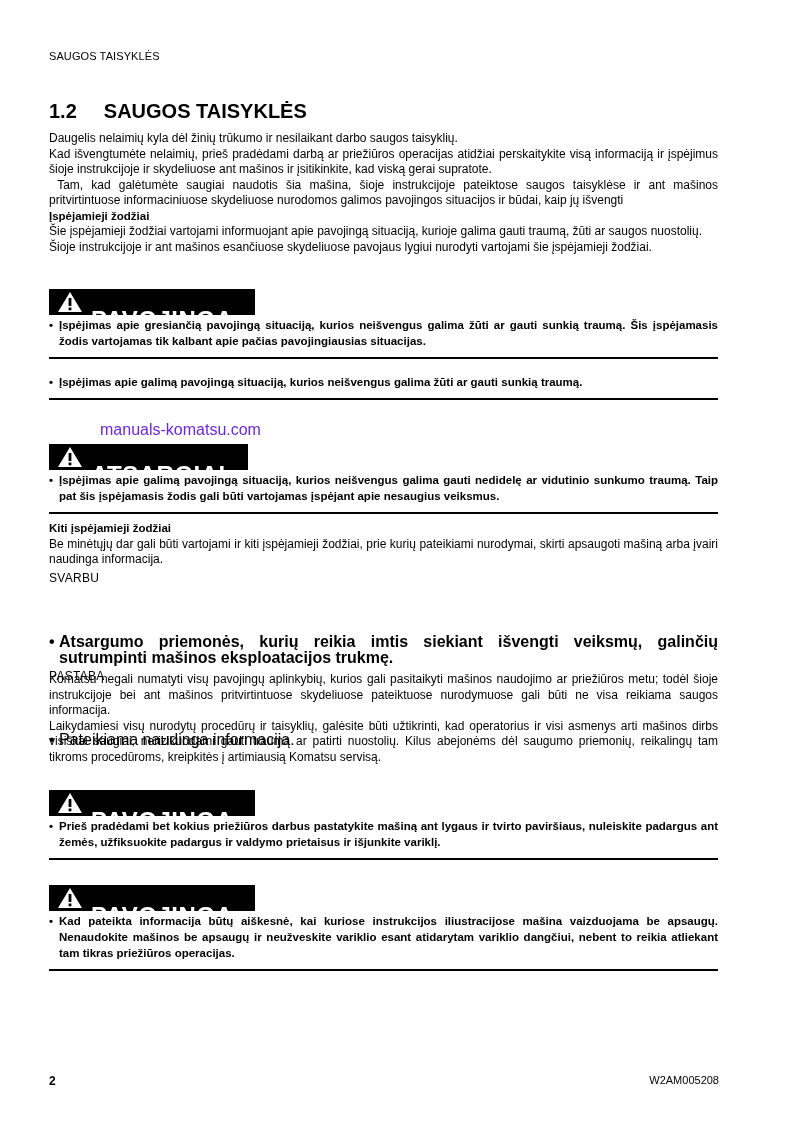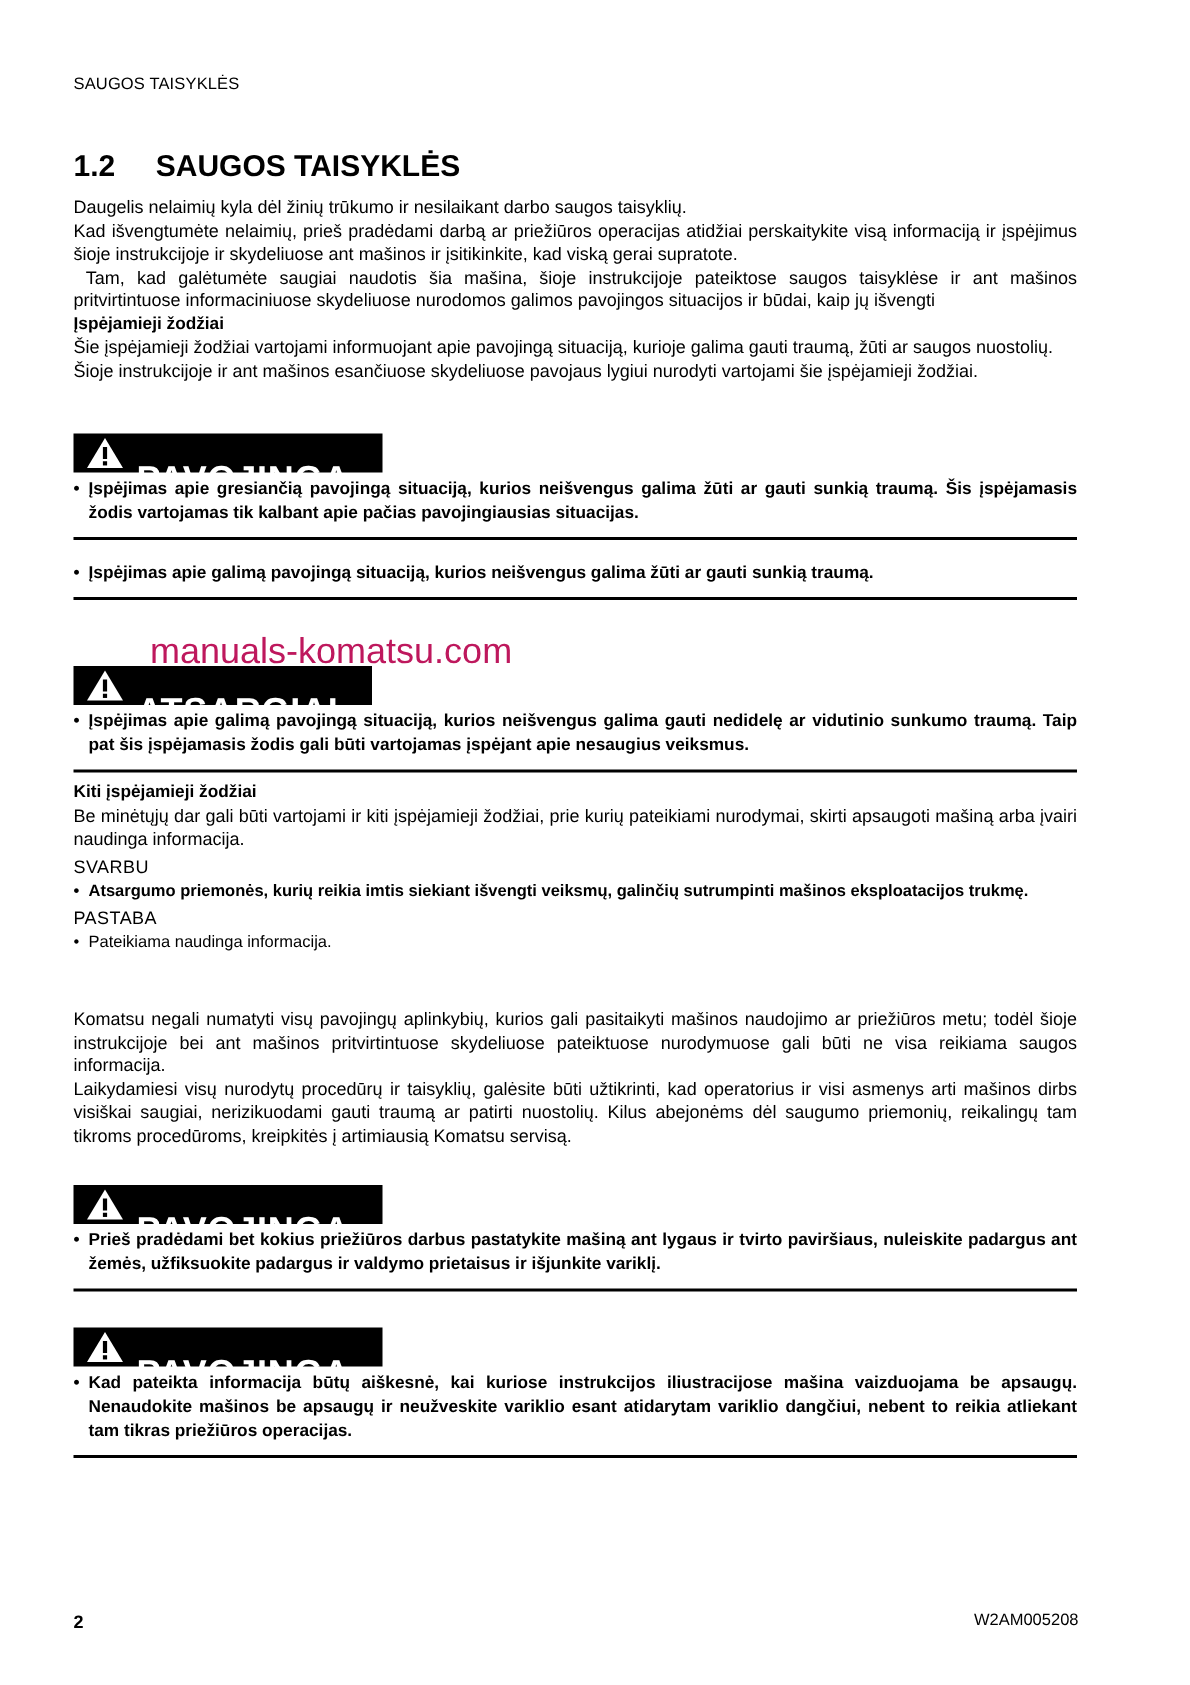--- a/index.html
+++ b/index.html
@@ -13,23 +13,23 @@
   .subhead { font-size: 11.5px; font-weight: bold; line-height: 15.5px; }
   .caps-label { font-size: 12px; line-height: 16px; letter-spacing: 0.3px; margin-top: 2px; }
   .banner { display: inline-flex; align-items: center; background: #000; color: #fff;
             height: 26px; padding: 0 22px 0 8px; }
   .banner .tri { width: 26px; height: 22px; margin-right: 8px; }
   .banner .label { font-size: 24px; font-weight: bold; letter-spacing: 0.5px; margin-top: 36px; }
   .warn-text { font-size: 11.5px; font-weight: bold; line-height: 16px; text-align: justify;
                padding-left: 10px; text-indent: -10px; margin-top: 0; }
   .bullet { display: inline-block; width: 10px; text-indent: 0; }
   .rule { border: 0; border-top: 2px solid #000; margin: 8px 0 0 0; }
-  .plain-bullet { font-size: 11px; line-height: 16px; padding-left: 10px; text-indent: -10px; font-weight: bold; text-align: justify; }
+  .plain-bullet { font-size: 16px; line-height: 16px; padding-left: 10px; text-indent: -10px; font-weight: bold; text-align: justify; margin-top: 48px; }
   .plain-bullet.normal { font-weight: normal; }
-  .watermark { position: absolute; left: 100px; top: 421px; font-size: 24px; color: #be185d; }
+  .watermark { position: absolute; left: 100px; top: 421px; font-size: 16px; color: #6d28d9; }
   .footer-page { position: absolute; left: 49px; top: 1074px; font-size: 12px; font-weight: bold; }
   .footer-code { position: absolute; right: 74px; top: 1074px; font-size: 11px; }
 </style>
 </head>
 <body>
 
 <div class="running-head">SAUGOS TAISYKLĖS</div>
 
 <h1 class="page-title">
   <span class="num">1.2</span><span>SAUGOS TAISYKLĖS</span>

